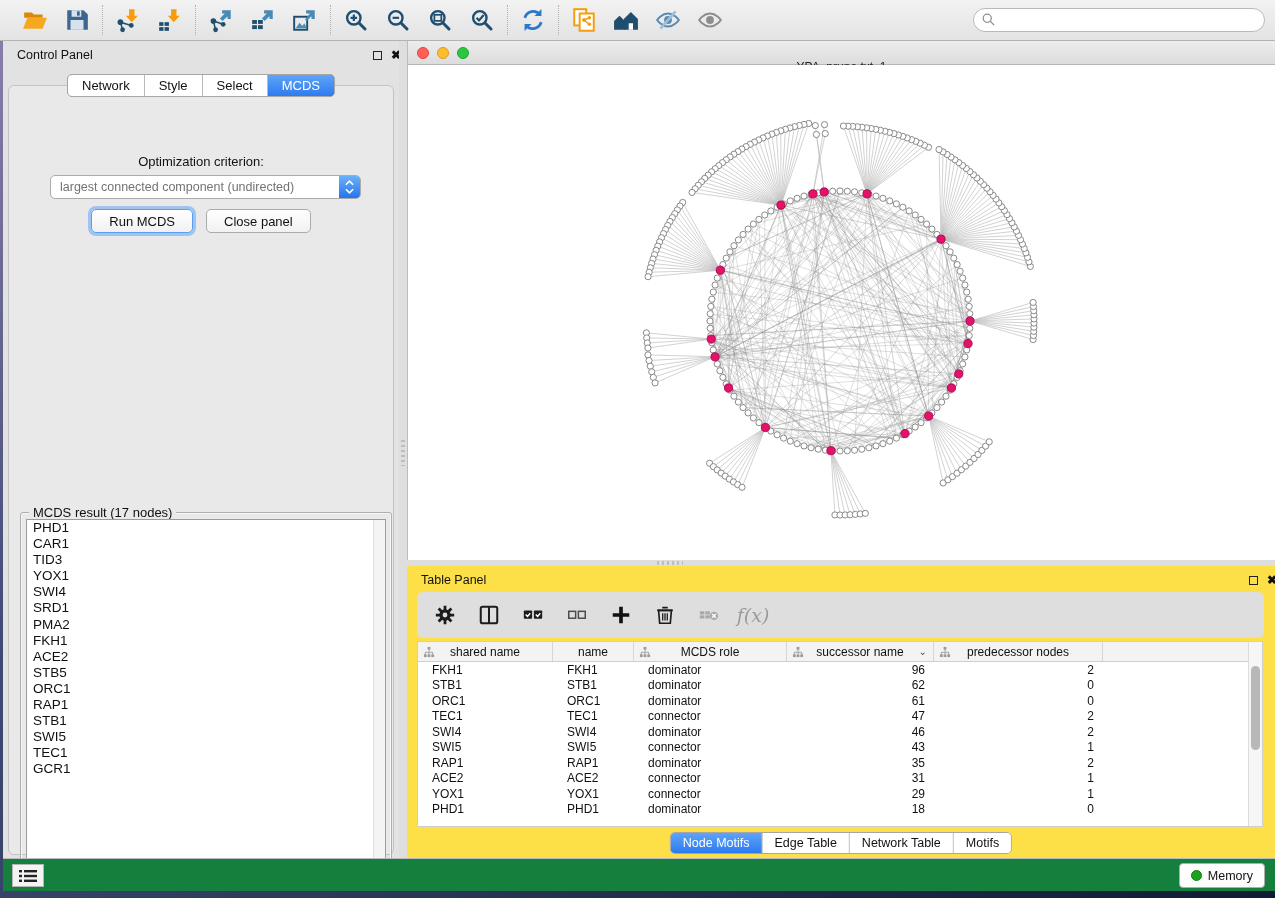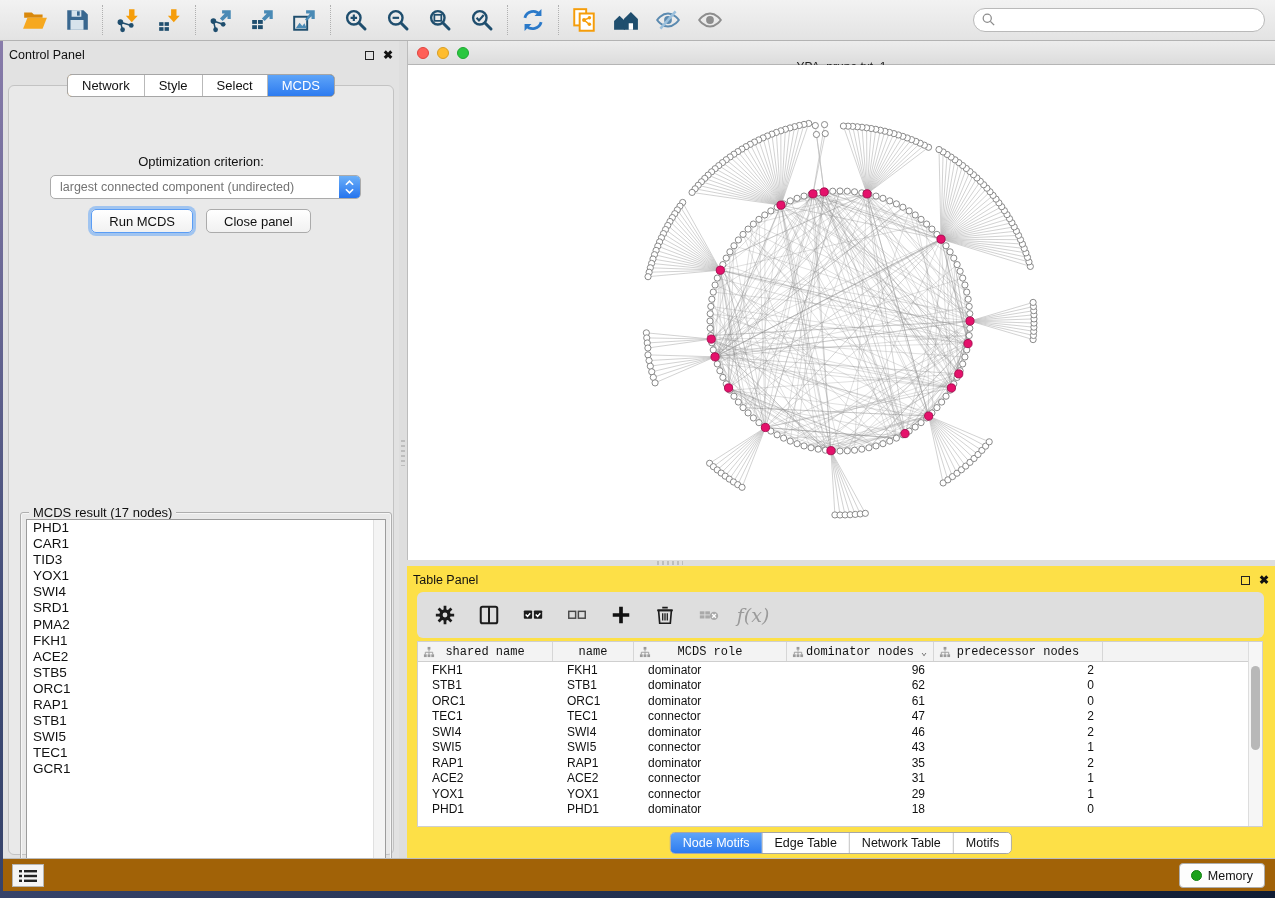--- a/index.html
+++ b/index.html
@@ -14,21 +14,21 @@
   .tb-divider { width:0; height:30px; border-left:1px dotted #b0b0b0; }
   .tb-icon { width:28px; height:28px; display:flex; align-items:center; justify-content:center; cursor:default; }
   .tb-icon svg { width:26px; height:26px; }
   .search-wrap { margin-left:auto; position:relative; }
   .search-input { width:292px; height:24px; border:1px solid #b9b9b9; border-radius:12px;
     background:#fff; padding:0 8px 0 26px; font-size:12px; outline:none; }
   .search-glyph { position:absolute; left:8px; top:4px; width:15px; height:15px; }
 
   
   .left-region { position:absolute; left:3px; top:41px; width:396px; height:817px; background:#e2e2e2; }
-  .panel-titlebar { position:absolute; left:0; top:0; width:100%; height:28px; display:flex; align-items:center; padding:0 6px; }
+  .panel-titlebar { position:absolute; left:8px; top:0; width:100%; height:28px; display:flex; align-items:center; padding:0 6px; }
   .panel-title { font-size:12.5px; color:#111; }
   .mini-btns { margin-left:auto; display:flex; gap:9px; align-items:center; }
   .mini-float { width:9px; height:9px; border:1.5px solid #222; }
   .mini-close { font-size:12px; font-weight:bold; color:#111; line-height:9px; }
   .seg-tabs { position:absolute; top:33px; left:50%; transform:translateX(-50%);
     display:inline-flex; background:#a16207; border:1px solid #a6a6a6; border-radius:5px; overflow:hidden; z-index:3; }
   .seg-tab { padding:3px 14px; font-size:13px; color:#111; background:#fff; border-right:1px solid #b9b9b9; cursor:default; white-space:nowrap; }
   .seg-tab:last-child { border-right:none; }
   .seg-tab.selected { background:linear-gradient(#5ea4f8,#2d7bf0); color:#fff; }
   .cp-body { position:absolute; left:5px; top:44px; width:386px; height:770px;
@@ -70,36 +70,36 @@
     background:repeating-linear-gradient(90deg,#bdbdbd 0 2px,#dedede 2px 5px); }
 
   
   .table-panel { position:absolute; left:407px; top:566px; width:868px; height:292px; background:#fde047; }
   .tp-toolbar { position:absolute; left:10px; top:26px; width:847px; height:46px; background:#dedede; border-radius:6px;
     display:flex; align-items:center; gap:20px; padding:0 16px; }
   .tp-icon { display:flex; align-items:center; justify-content:center; width:24px; height:24px; }
   .tp-icon svg { width:22px; height:22px; }
   .fx-glyph { font-family:"DejaVu Serif",serif; font-style:italic; font-size:19px; color:#9a9a9a; }
   .node-table { position:absolute; left:10px; top:75px; width:846px; height:186px; background:#fff; border:1px solid #cfcfcf; }
-  .nt-header { display:flex; height:20px; background:#f3f3f3; border-bottom:1px solid #cfcfcf;font-family:Liberation Mono, monospace; }
+  .nt-header { display:flex; height:20px; background:#f3f3f3; border-bottom:1px solid #cfcfcf; }
   .nt-hcell { position:relative; border-right:1px solid #d6d6d6; display:flex; align-items:center; justify-content:center;
     font-size:12px; color:#111; }
   .nt-hcell .tree-ic { position:absolute; left:5px; top:4px; }
   .nt-hcell .sort-ind { position:absolute; right:6px; font-size:10px; color:#555; }
   .nt-row { display:flex; height:15.5px; align-items:center; }
   .nt-cell { font-size:12px; color:#111; padding:0 14px; white-space:nowrap; overflow:hidden; }
   .nt-cell.num { text-align:right; padding-right:9px; }
   .nt-scroll { position:absolute; right:0; top:0; bottom:0; width:14px; background:#f6f6f6; border-left:1px solid #ddd; }
   .nt-thumb { position:absolute; left:2px; top:24px; width:9px; height:84px; background:#b8b8b8; border-radius:5px; }
   .bottom-tabs { position:absolute; top:266px; left:50%; transform:translateX(-50%);
     display:inline-flex; background:#fff; border:1px solid #a6a6a6; border-radius:5px; overflow:hidden; }
   .bottom-tabs .seg-tab { font-size:12.5px; padding:3px 12px; }
 
   
-  .status-bar { position:absolute; left:3px; top:858px; width:1272px; height:33px; background:#a16207; border-top:1px solid #bcbcbc; }
+  .status-bar { position:absolute; left:3px; top:858px; width:1272px; height:33px; background:#15803d; border-top:1px solid #bcbcbc; }
   .list-btn { position:absolute; left:9px; top:5px; width:32px; height:23px; background:#f4f4f4; border:1px solid #b5b5b5;
     display:flex; align-items:center; justify-content:center; }
   .memory-btn { position:absolute; right:10px; top:4px; height:25px; padding:0 11px; background:#fdfdfd; border:1px solid #adadad;
     border-radius:4px; display:flex; align-items:center; gap:6px; font-size:12.5px; color:#111; }
   .mem-dot { width:11px; height:11px; border-radius:50%; background:#1ca11c; border:1px solid #128012; }
 </style>
 </head>
 <body>
 
 <div class="toolbar">
@@ -1182,21 +1182,21 @@
         <div class="nt-hcell" style="width: 147px;">
           <svg class="tree-ic" width="12" height="12" viewBox="0 0 13 13">
             <g fill="#9a9a9a">
               <rect x="5" y="1" width="3" height="3"></rect>
               <rect x="1" y="9" width="3" height="3"></rect>
               <rect x="5" y="9" width="3" height="3"></rect>
               <rect x="9" y="9" width="3" height="3"></rect>
             </g>
             <path d="M6.5 4v2M2.5 9V6.8h8V9M6.5 6.8V9" stroke="#9a9a9a" fill="none"></path>
           </svg>
-          <span>dominator nodes</span>
+          <span>successor name</span>
           <span class="sort-ind">⌄</span>
         </div>
         <div class="nt-hcell" style="width: 169px;">
           <svg class="tree-ic" width="12" height="12" viewBox="0 0 13 13">
             <g fill="#9a9a9a">
               <rect x="5" y="1" width="3" height="3"></rect>
               <rect x="1" y="9" width="3" height="3"></rect>
               <rect x="5" y="9" width="3" height="3"></rect>
               <rect x="9" y="9" width="3" height="3"></rect>
             </g>

